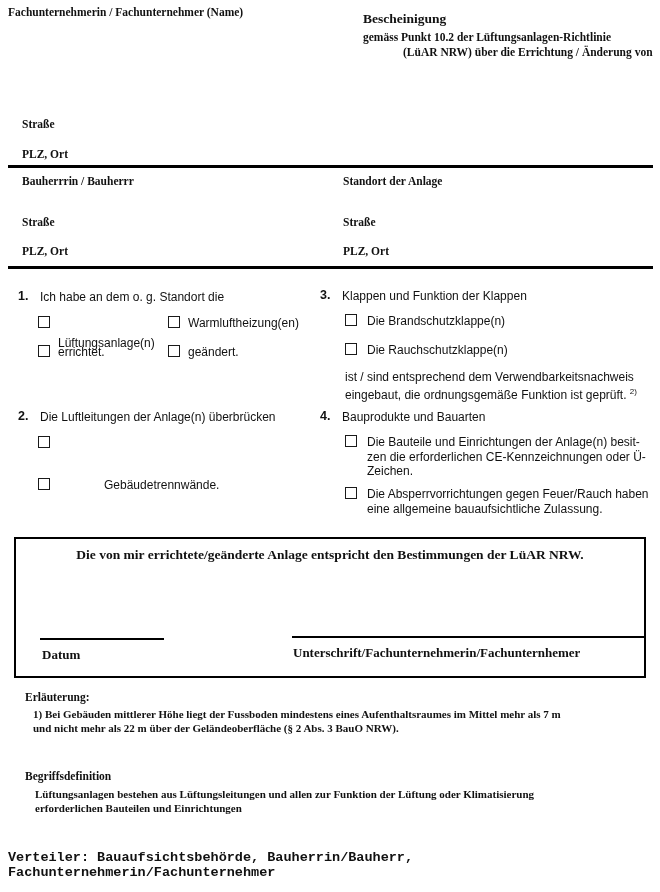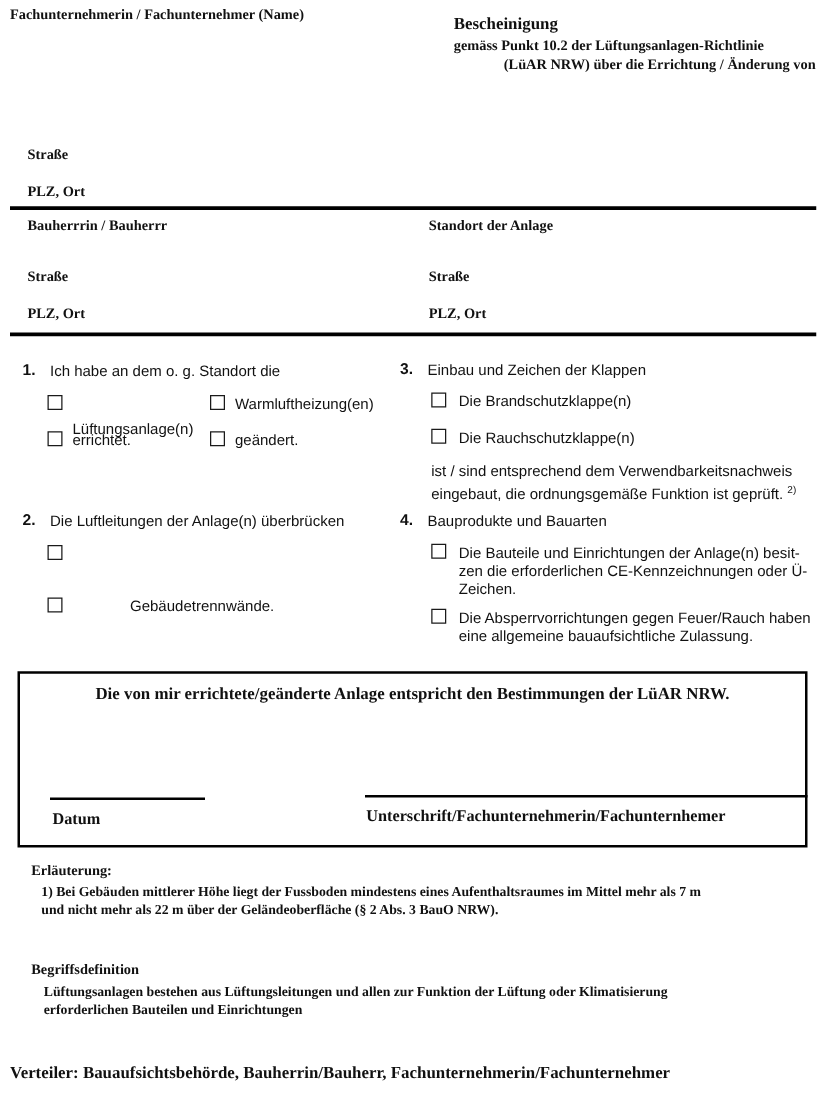--- a/index.html
+++ b/index.html
@@ -5,21 +5,21 @@
   html,body{margin:0;padding:0;background:#e8e8e8;}
   .page{
     position:relative;
     width:660px;height:892px;
     background:#ffffff;
     margin:0 auto;
     overflow:hidden;
     color:#111;
   }
   .serif{font-family:"Liberation Serif","DejaVu Serif",serif;}
-  .sans{font-family:Liberation Serif, serif;}
+  .sans{font-family:Liberation Mono, monospace;}
   .abs{position:absolute;}
   .b{font-weight:bold;}
   .lbl{font-size:11.5px;font-weight:bold;font-family:"Liberation Serif","DejaVu Serif",serif;}
   .hr{position:absolute;left:8px;width:645px;height:3px;background:#000;}
   .cb{
     position:absolute;width:12px;height:12px;
     border:1.6px solid #1a1a1a;background:#fff;
     box-sizing:border-box;cursor:pointer;
   }
   .sec-num{font-size:12.5px;font-weight:bold;font-family:"Liberation Sans","DejaVu Sans",sans-serif;}
@@ -78,21 +78,21 @@
   <div class="abs cb-label" style="left:58px;top:316px;margin-top:20px;">Lüftungsanlage(n)</div>
   <span class="cb" style="left:168px;top:316px;"></span>
   <div class="abs cb-label" style="left:188px;top:316px;">Warmluftheizung(en)</div>
 
   <span class="cb" style="left:38px;top:345px;"></span>
   <div class="abs cb-label" style="left:58px;top:345px;">errichtet.</div>
   <span class="cb" style="left:168px;top:345px;"></span>
   <div class="abs cb-label" style="left:188px;top:345px;">geändert.</div>
 
   <div class="abs sec-num" style="left:320px;top:288px;">3.</div>
-  <div class="abs sec-head" style="left:342px;top:289px;">Einbau und Zeichen der Klappen</div>
+  <div class="abs sec-head" style="left:342px;top:289px;">Klappen und Funktion der Klappen</div>
 
   <span class="cb" style="left:345px;top:314px;"></span>
   <div class="abs cb-label" style="left:367px;top:314px;">Die Brandschutzklappe(n)</div>
 
   <span class="cb" style="left:345px;top:343px;"></span>
   <div class="abs cb-label" style="left:367px;top:343px;">Die Rauchschutzklappe(n)</div>
 
   <div class="abs note" style="left:345px;top:370px;width:305px;"><span>ist / sind entsprechend dem Verwendbarkeitsnachweis
 eingebaut, die ordnungsgemäße Funktion ist geprüft. </span><sup>2)</sup></div>
 

